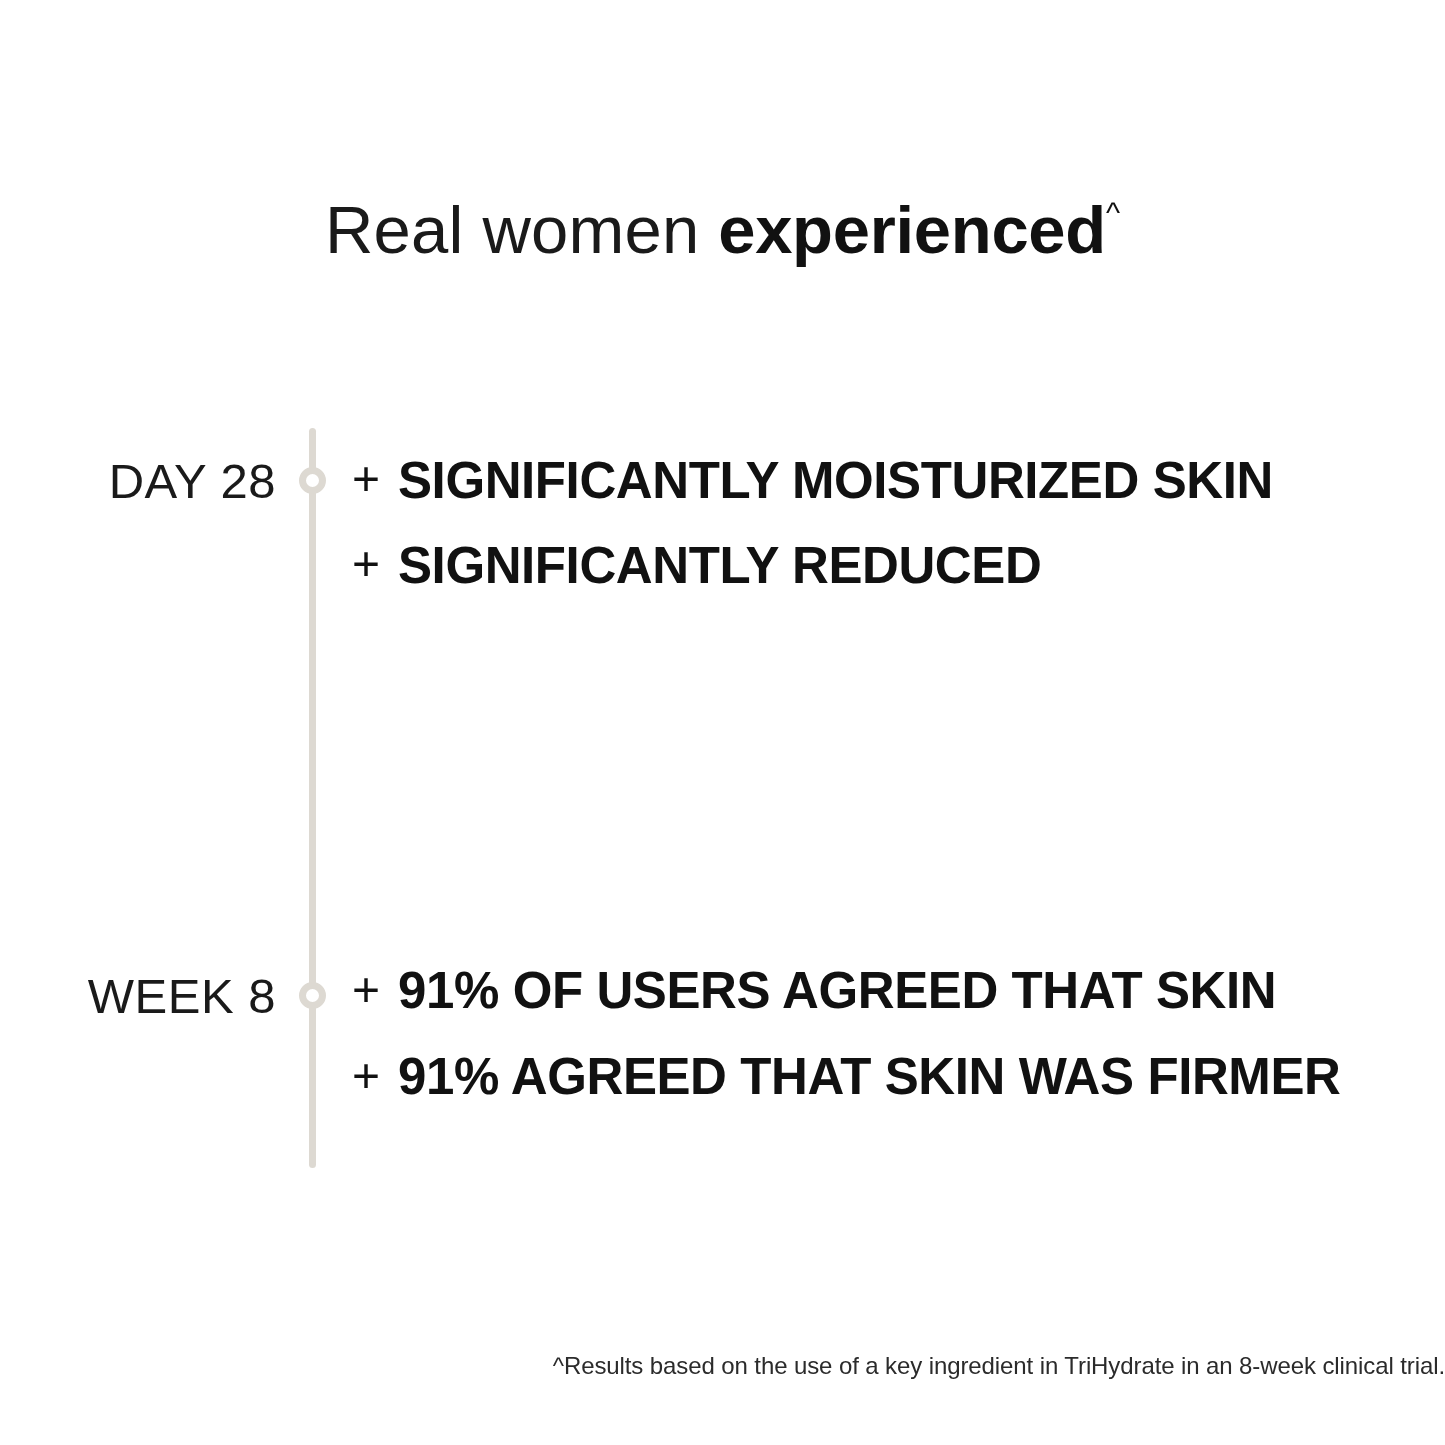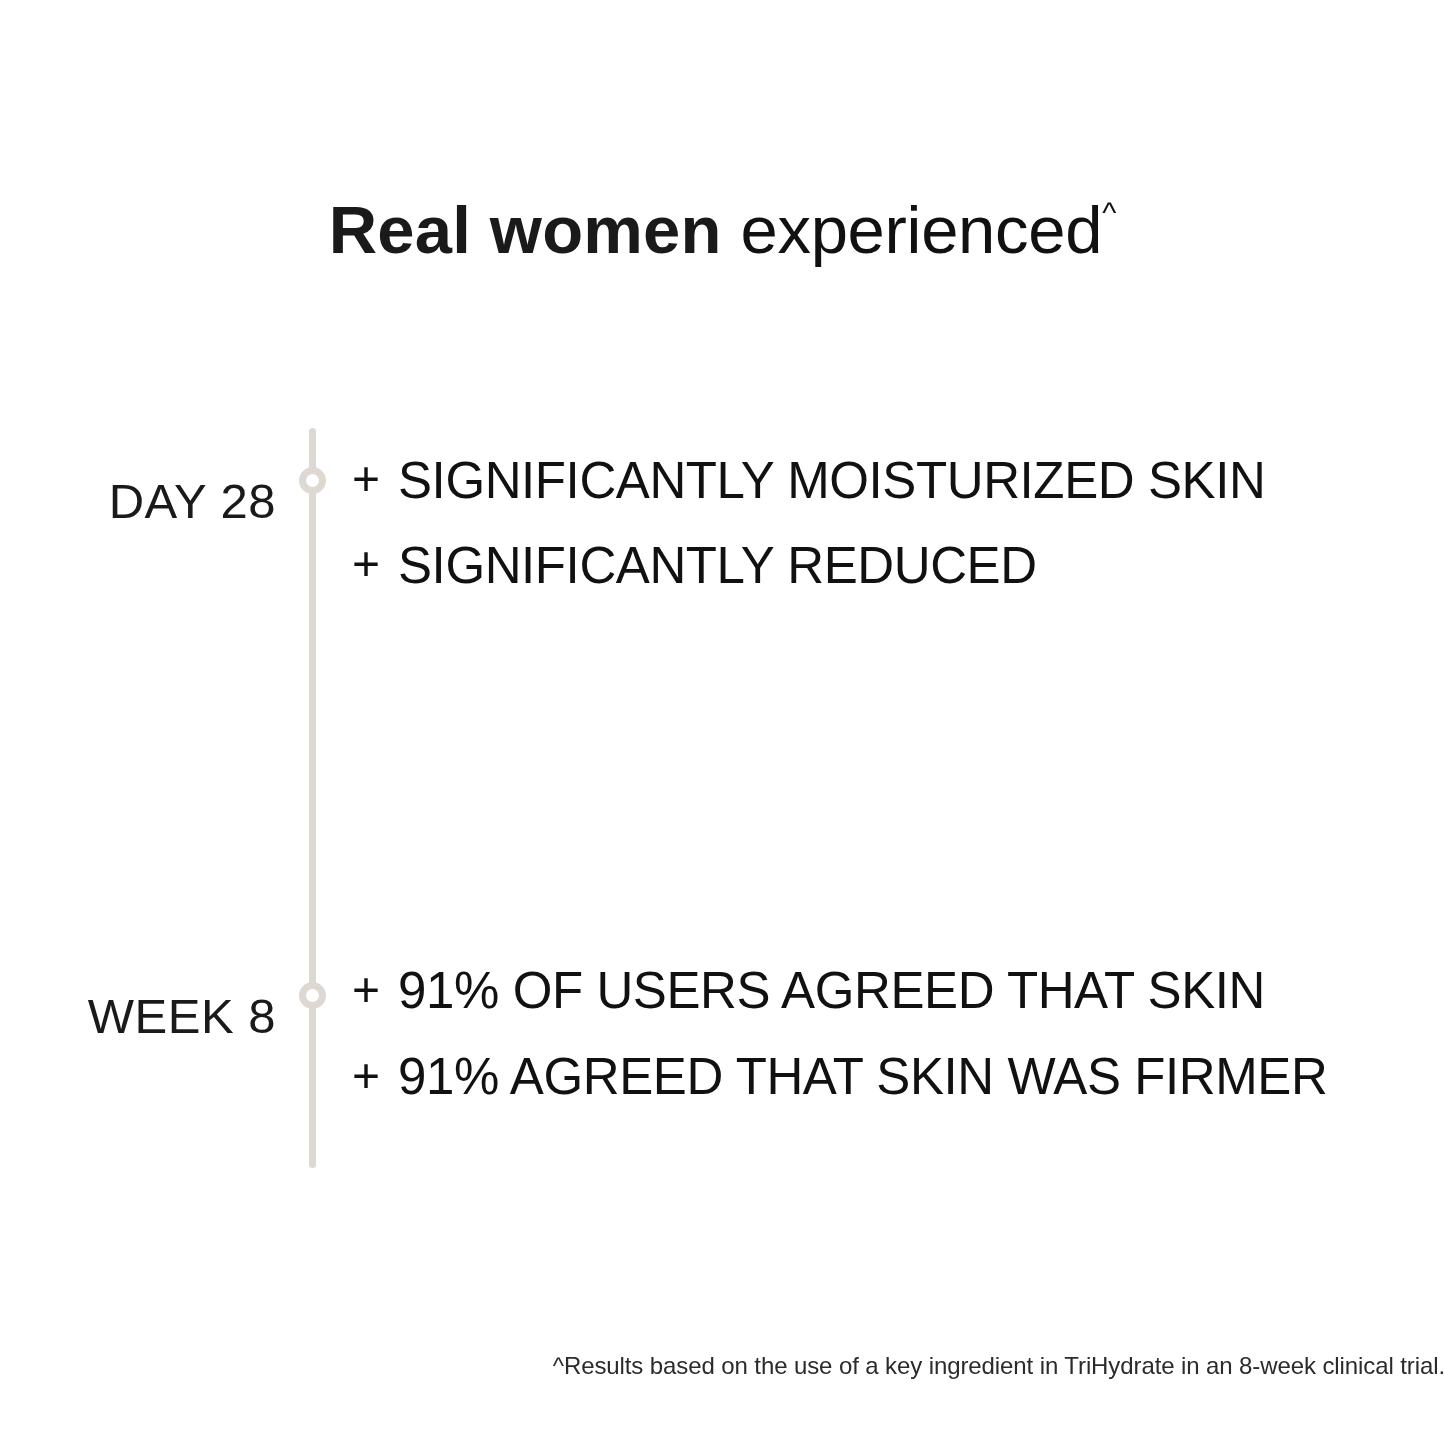--- a/index.html
+++ b/index.html
@@ -22,27 +22,27 @@
     position: absolute;
     top: 196px;
     left: 0;
     width: 1445px;
     text-align: center;
     white-space: nowrap;
     line-height: 1;
   }
   .headline-light {
     font-size: 67px;
-    font-weight: 700;
+    font-weight: 400;
     letter-spacing: 0.2px;
     color: #1a1a1a;
   }
   .headline-bold {
     font-size: 67px;
-    font-weight: 400;
+    font-weight: 700;
     letter-spacing: -0.3px;
     color: #111111;
   }
   .headline-sup {
     font-size: 30px;
     font-weight: 300;
     vertical-align: 30px;
     letter-spacing: 0;
     color: #111111;
   }
@@ -75,21 +75,20 @@
     position: absolute;
     left: 0;
     width: 276px;
     text-align: right;
     font-size: 49px;
     font-weight: 300;
     letter-spacing: 0.5px;
     color: #1a1a1a;
     line-height: 1;
     white-space: nowrap;
-    margin-top: 20px;
   }
   .stage-label.l1 { top: 457px; }
   .stage-label.l2 { top: 972px; padding-left: 32px; }
 
   
   .bullets {
     position: absolute;
     left: 352px;
     width: 1060px;
   }
@@ -107,21 +106,21 @@
     flex: 0 0 auto;
     font-size: 48px;
     font-weight: 400;
     line-height: 1.12;
     color: #111111;
     width: 46px;
   }
   .bullet-text {
     flex: 1 1 auto;
     font-size: 51px;
-    font-weight: 400;
+    font-weight: 700;
     line-height: 1.12;
     letter-spacing: -0.4px;
     color: #111111;
     text-transform: uppercase;
   }
   .bullet-text .ln { display: block; }
 
   .bullets.g2 .bullet { margin-bottom: 30px; }
   .bullets.g2 .bullet-text { line-height: 1.1; }
 

